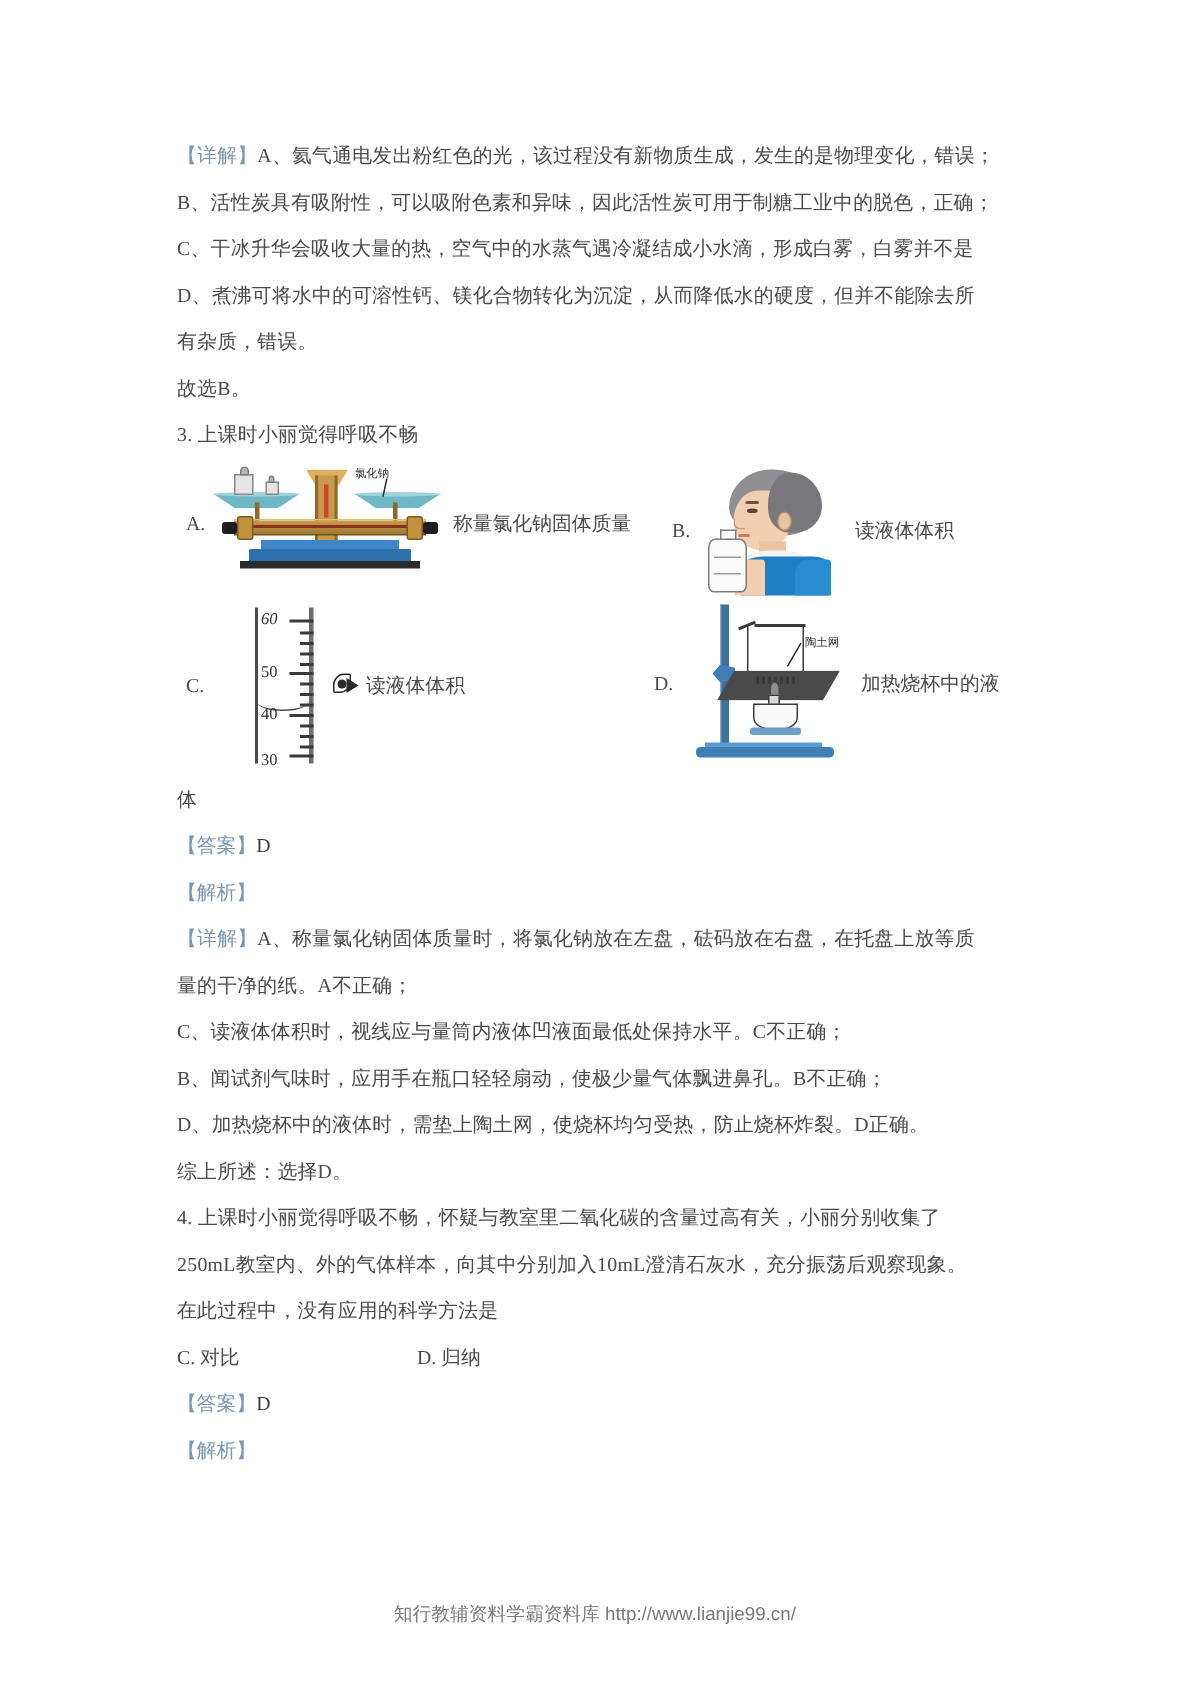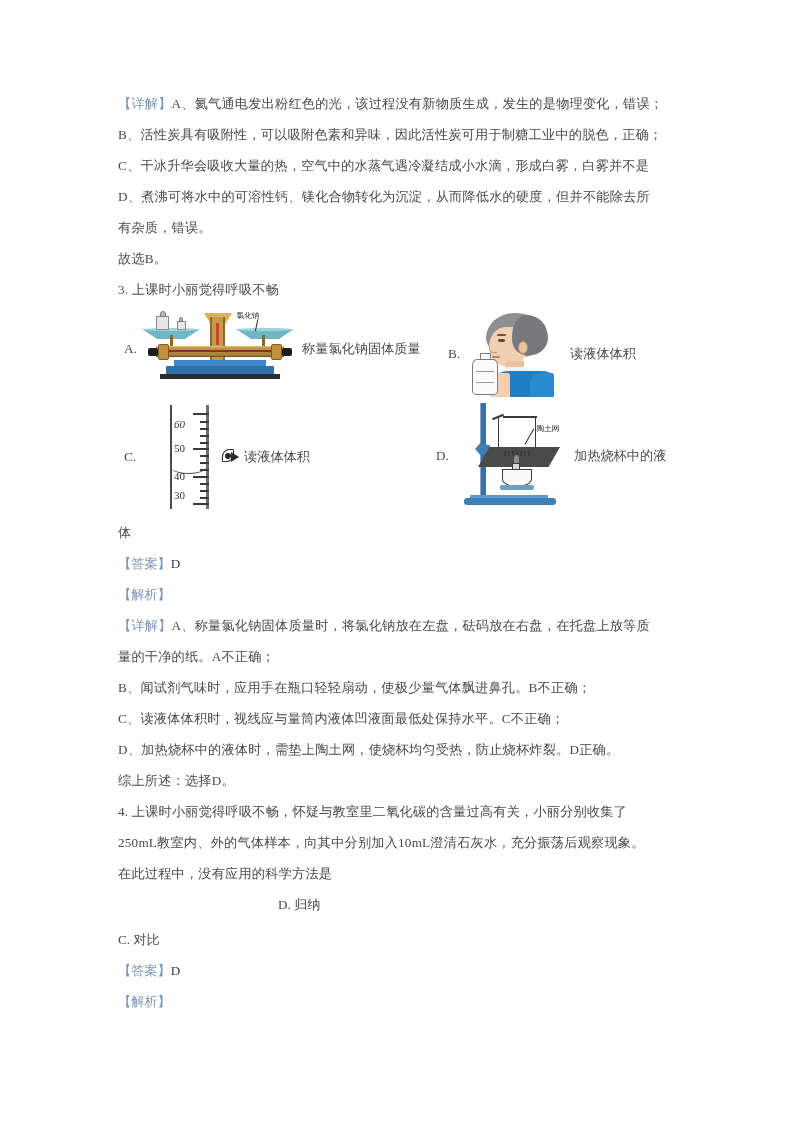--- a/index.html
+++ b/index.html
@@ -486,21 +486,21 @@
     display: flex;
     font-size: 13.2px;
     line-height: 31px;
     color: #4a4a4a;
   }
   .opt-row > span {
     flex: 0 0 auto;
   }
   .opt-a { width: 160px; }
   .opt-b { width: 162px; }
-  .opt-c { width: 160px; margin-top: 35px; }
+  .opt-c { width: 160px; }
 
   
   .footer {
     position: absolute;
     left: 0;
     top: 1068px;
     width: 793px;
     text-align: center;
     font-size: 12.5px;
     color: #7a7a7a;
@@ -583,42 +583,42 @@
         <span class="choice-label">读液体体积</span>
       </div>
 
       <div class="choice c-c">
         <span class="choice-letter">C.</span>
         <div class="cylinder">
           <div class="cyl-wall-l"></div>
           <div class="cyl-wall-r"></div>
 
           <div class="tick major" style="top:10px;"></div>
-          <div class="tick-num" style="top:21px;font-style:italic;">60</div>
+          <div class="tick-num" style="top:10px;font-style:italic;">60</div>
           <div class="tick minor" style="top:18px;"></div>
           <div class="tick minor" style="top:25px;"></div>
           <div class="tick minor" style="top:32px;"></div>
           <div class="tick minor" style="top:39px;"></div>
 
           <div class="tick major" style="top:45px;"></div>
           <div class="tick-num" style="top:45px;">50</div>
           <div class="tick minor" style="top:52px;"></div>
           <div class="tick minor" style="top:59px;"></div>
           <div class="tick minor" style="top:66px;"></div>
 
           <div class="meniscus" style="top:57px;"></div>
 
           <div class="tick major" style="top:73px;"></div>
           <div class="tick-num" style="top:73px;">40</div>
           <div class="tick minor" style="top:80px;"></div>
           <div class="tick minor" style="top:87px;"></div>
           <div class="tick minor" style="top:94px;"></div>
 
           <div class="tick major" style="top:100px;"></div>
-          <div class="tick-num" style="top:92px;">30</div>
+          <div class="tick-num" style="top:104px;">30</div>
 
           <div class="eye-icon">
             <div class="lash"></div>
             <div class="pupil"></div>
             <div class="tri"></div>
           </div>
         </div>
         <span class="choice-label">读液体体积</span>
       </div>
 
@@ -651,22 +651,22 @@
       <span class="marker">【答案】</span><span>D</span>
     </div>
     <div class="ans-line">
       <span class="marker">【解析】</span>
     </div>
 
     <div class="para">
       <span class="marker">【详解】</span><span>A、称量氯化钠固体质量时，将氯化钠放在左盘，砝码放在右盘，在托盘上放等质</span>
     </div>
     <div class="para">量的干净的纸。A不正确；</div>
+    <div class="para">C、读液体体积时，视线应与量筒内液体凹液面最低处保持水平。C不正确；</div>
     <div class="para">B、闻试剂气味时，应用手在瓶口轻轻扇动，使极少量气体飘进鼻孔。B不正确；</div>
-    <div class="para">C、读液体体积时，视线应与量筒内液体凹液面最低处保持水平。C不正确；</div>
     <div class="para">D、加热烧杯中的液体时，需垫上陶土网，使烧杯均匀受热，防止烧杯炸裂。D正确。</div>
     <div class="para">综上所述：选择D。</div>
 
     <div class="para">
       <span>4.</span>
       <span>上课时小丽觉得呼吸不畅，怀疑与教室里二氧化碳的含量过高有关，小丽分别收集了</span>
     </div>
     <div class="para">250mL教室内、外的气体样本，向其中分别加入10mL澄清石灰水，充分振荡后观察现象。</div>
     <div class="para">在此过程中，没有应用的科学方法是</div>
 
@@ -683,13 +683,14 @@
 
     <div class="ans-line">
       <span class="marker">【答案】</span><span>D</span>
     </div>
     <div class="ans-line">
       <span class="marker">【解析】</span>
     </div>
 
   </div>
 
+  <div class="footer">知行教辅资料学霸资料库 http://www.lianjie99.cn/</div>
 </div>
 
 </body></html>

